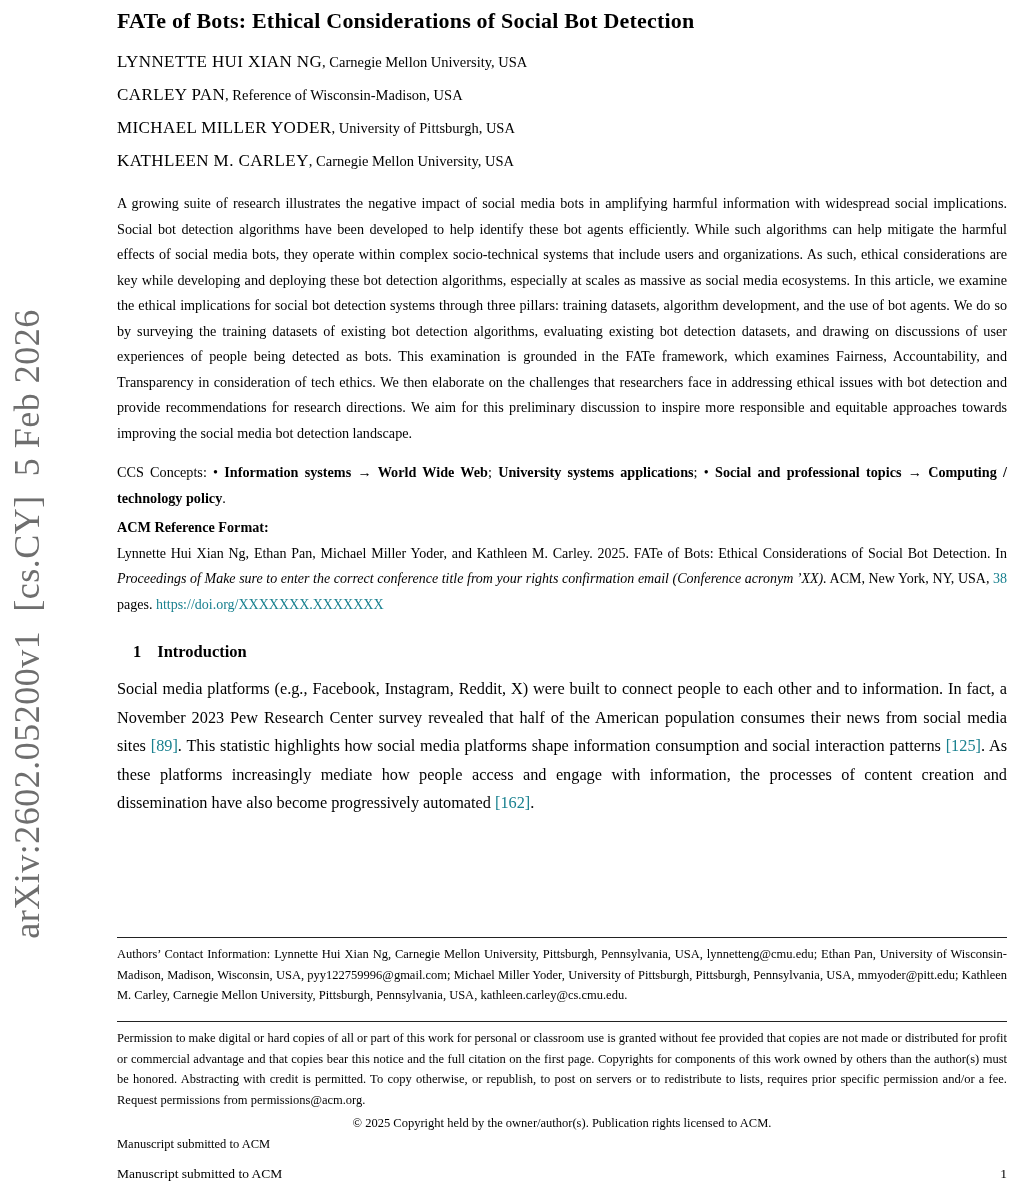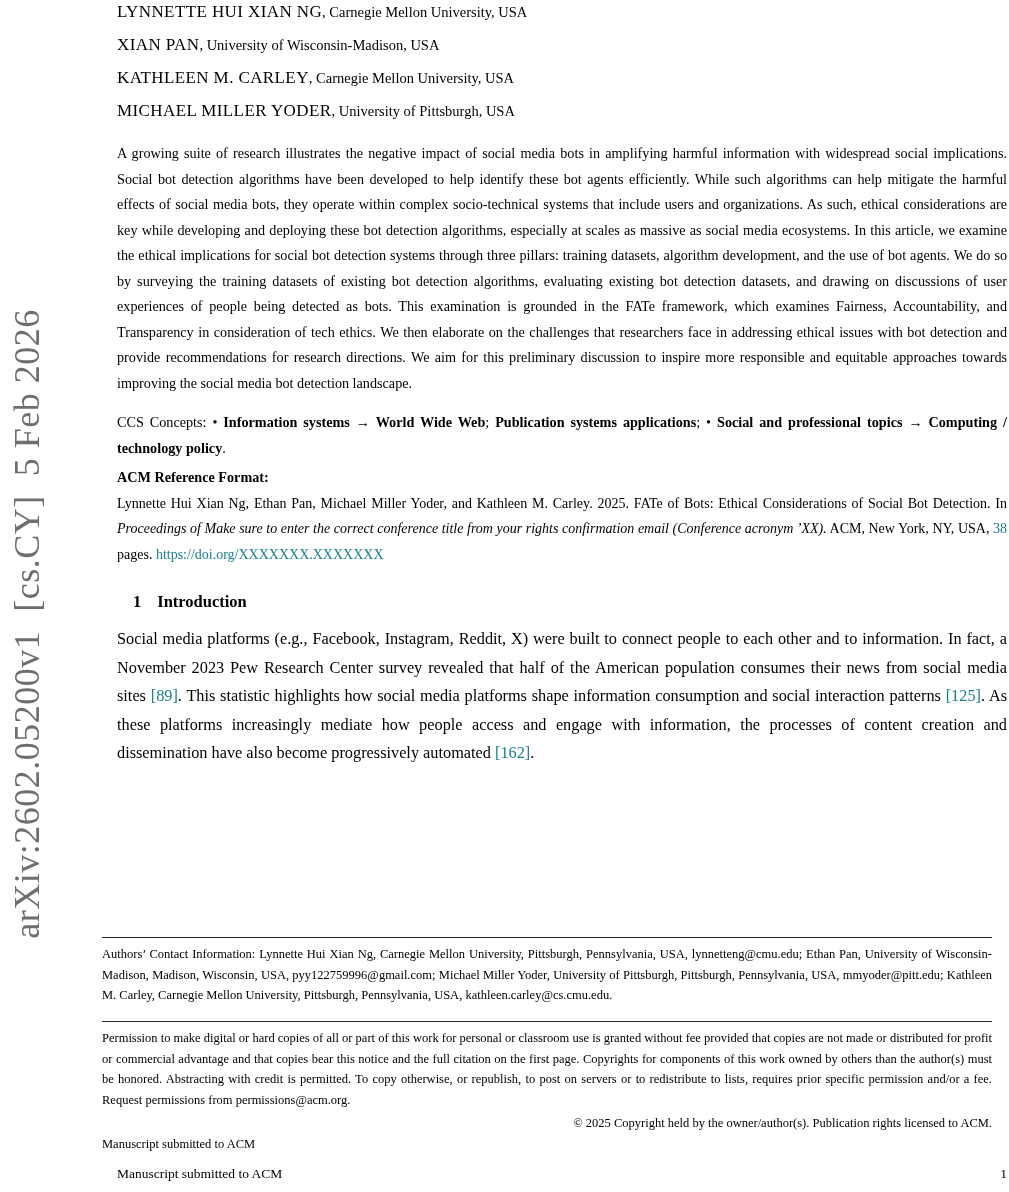--- a/index.html
+++ b/index.html
@@ -34,29 +34,29 @@
   .ccs { margin-top: 14px; font-size: 14.2px; line-height: 25.5px; text-align: justify; }
   .keywords { margin-top: 12px; font-size: 14.2px; line-height: 25.5px; }
   .acm-ref { margin-top: 4px; }
   .acm-ref-header { font-size: 14.2px; font-weight: bold; line-height: 25.5px; }
   .acm-ref-text { font-size: 14px; line-height: 25.5px; text-align: justify; }
   .section-heading { margin-top: 22px; font-size: 16.5px; font-weight: bold; line-height: 26px; margin-left: 16px; }
   .section-number { margin-right: 16px; }
   .body-para { margin-top: 10px; font-size: 16.3px; line-height: 28.5px; text-align: justify; }
   .footnote-block {
     position: absolute;
-    left: 102px;
+    left: 117px;
     width: 890px;
     border-top: 1px solid #222;
     padding-top: 6px;
   }
   .contact-block { top: 937px; }
   .permission-block { top: 1021px; }
   .footnote { font-size: 12.5px; line-height: 20.5px; text-align: justify; }
-  .copyright-line { text-align: right; margin-top: 3px; }
+  .copyright-line { text-align: center; margin-top: 3px; }
   .manuscript-line { text-align: left; }
   .footer {
     position: absolute;
     left: 117px;
     top: 1166px;
     width: 890px;
     display: flex;
     justify-content: space-between;
     font-size: 13.5px;
   }
@@ -67,31 +67,32 @@
 </style>
 </head>
 <body>
 
 <div class="page">
 
   <div class="arxiv-stamp">arXiv:2602.05200v1  [cs.CY]  5 Feb 2026</div>
 
   <div class="content">
 
+    <h1 class="title">FATe of Bots: Ethical Considerations of Social Bot Detection</h1>
 
     <div class="authors">
       <div class="author-line"><span class="author-name">LYNNETTE HUI XIAN NG</span><span class="author-aff">, Carnegie Mellon University, USA</span></div>
-      <div class="author-line"><span class="author-name">XIAN PAN</span><span class="author-aff">, University of Wisconsin-Madison, USA</span></div>
+      <div class="author-line"><span class="author-name">CARLEY PAN</span><span class="author-aff">, Reference of Wisconsin-Madison, USA</span></div>
+      <div class="author-line"><span class="author-name">MICHAEL MILLER YODER</span><span class="author-aff">, University of Pittsburgh, USA</span></div>
       <div class="author-line"><span class="author-name">KATHLEEN M. CARLEY</span><span class="author-aff">, Carnegie Mellon University, USA</span></div>
-      <div class="author-line"><span class="author-name">MICHAEL MILLER YODER</span><span class="author-aff">, University of Pittsburgh, USA</span></div>
     </div>
 
     <p class="abstract">A growing suite of research illustrates the negative impact of social media bots in amplifying harmful information with widespread social implications. Social bot detection algorithms have been developed to help identify these bot agents efficiently. While such algorithms can help mitigate the harmful effects of social media bots, they operate within complex socio-technical systems that include users and organizations. As such, ethical considerations are key while developing and deploying these bot detection algorithms, especially at scales as massive as social media ecosystems. In this article, we examine the ethical implications for social bot detection systems through three pillars: training datasets, algorithm development, and the use of bot agents. We do so by surveying the training datasets of existing bot detection algorithms, evaluating existing bot detection datasets, and drawing on discussions of user experiences of people being detected as bots. This examination is grounded in the FATe framework, which examines Fairness, Accountability, and Transparency in consideration of tech ethics. We then elaborate on the challenges that researchers face in addressing ethical issues with bot detection and provide recommendations for research directions. We aim for this preliminary discussion to inspire more responsible and equitable approaches towards improving the social media bot detection landscape.</p>
 
-    <p class="ccs"><span>CCS Concepts: • </span><span class="seg-bold">Information systems → World Wide Web</span><span>; </span><span class="seg-bold">Publication systems applications</span><span>; • </span><span class="seg-bold">Social and professional topics → Computing / technology policy</span><span>.</span></p>
+    <p class="ccs"><span>CCS Concepts: • </span><span class="seg-bold">Information systems → World Wide Web</span><span>; </span><span class="seg-bold">University systems applications</span><span>; • </span><span class="seg-bold">Social and professional topics → Computing / technology policy</span><span>.</span></p>
 
 
     <div class="acm-ref">
       <div class="acm-ref-header">ACM Reference Format:</div>
       <p class="acm-ref-text"><span>Lynnette Hui Xian Ng, Ethan Pan, Michael Miller Yoder, and Kathleen M. Carley. 2025. FATe of Bots: Ethical Considerations of Social Bot Detection. In </span><span class="seg-italic">Proceedings of Make sure to enter the correct conference title from your rights confirmation email (Conference acronym ’XX).</span><span> ACM, New York, NY, USA, </span><span class="seg-ref">38</span><span> pages. </span><span class="seg-link">https://doi.org/XXXXXXX.XXXXXXX</span></p>
     </div>
 
     <h2 class="section-heading"><span class="section-number">1</span><span class="section-title">Introduction</span></h2>
 
     <p class="body-para"><span>Social media platforms (e.g., Facebook, Instagram, Reddit, X) were built to connect people to each other and to information. In fact, a November 2023 Pew Research Center survey revealed that half of the American population consumes their news from social media sites </span><span class="seg-ref">[89]</span><span>. This statistic highlights how social media platforms shape information consumption and social interaction patterns </span><span class="seg-ref">[125]</span><span>. As these platforms increasingly mediate how people access and engage with information, the processes of content creation and dissemination have also become progressively automated </span><span class="seg-ref">[162]</span><span>.</span></p>

